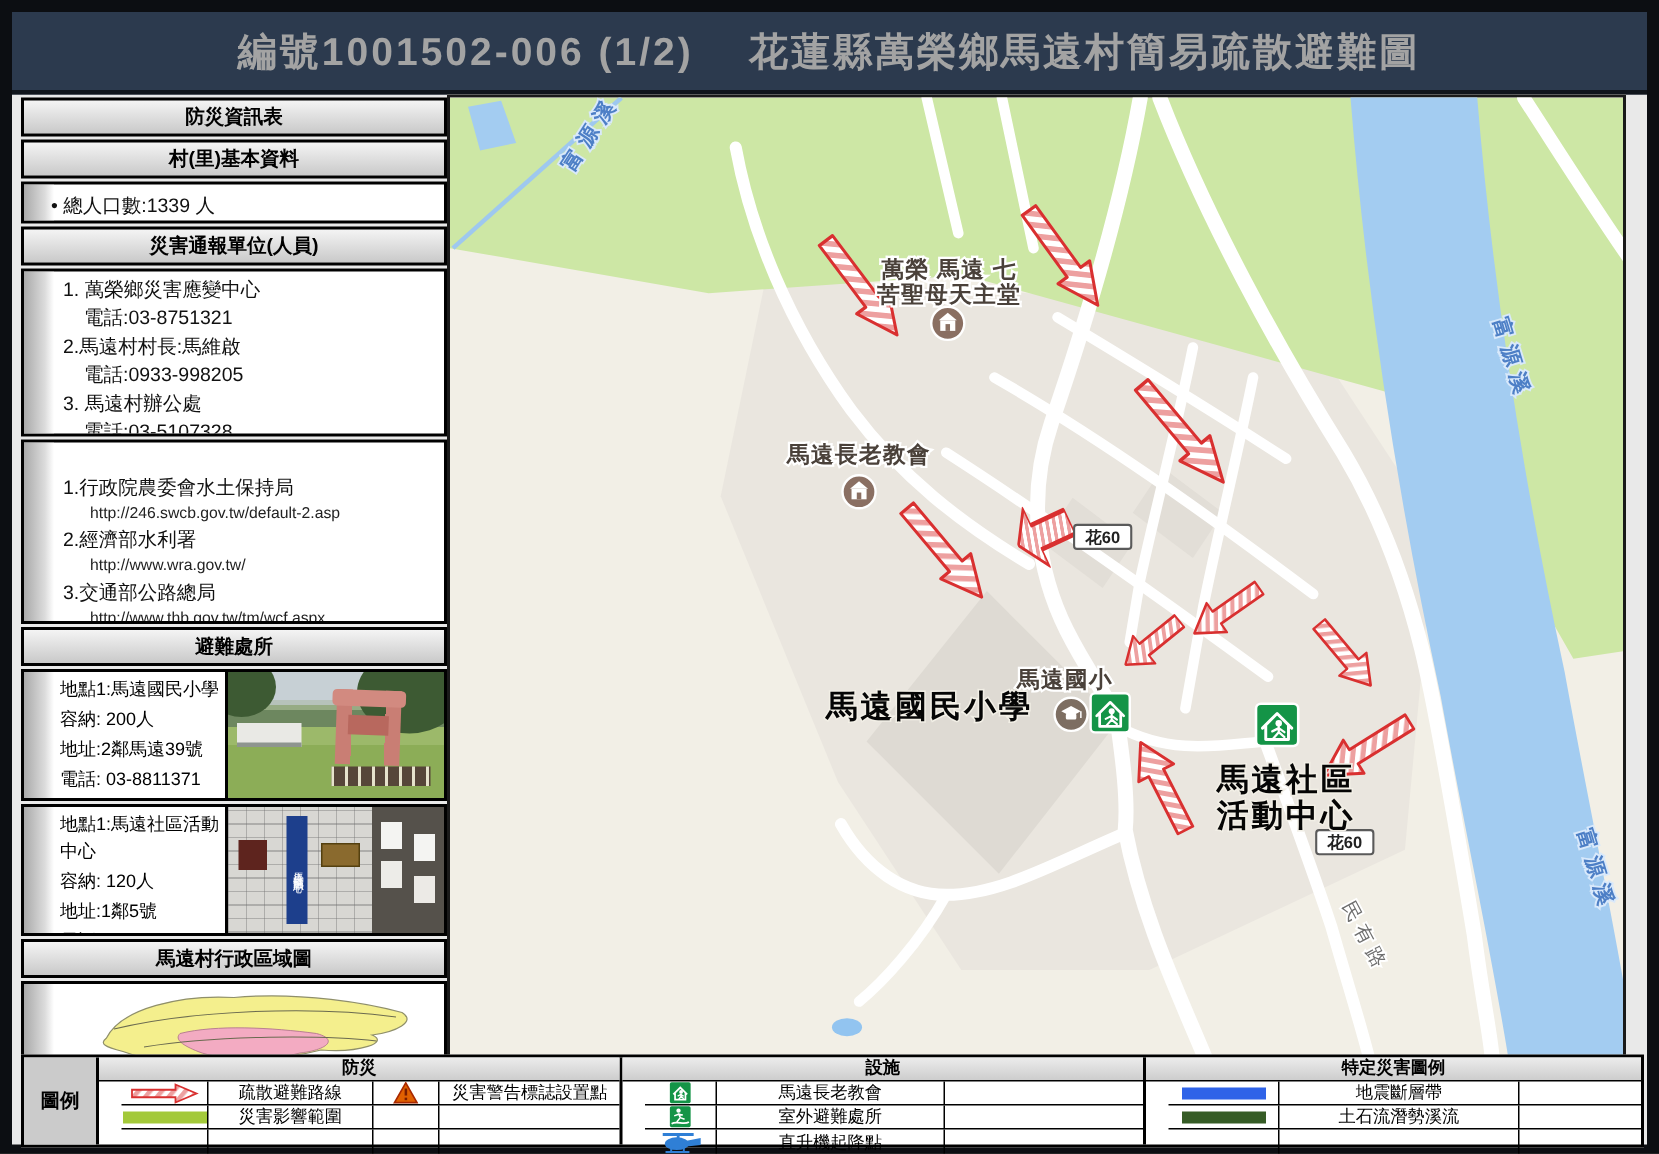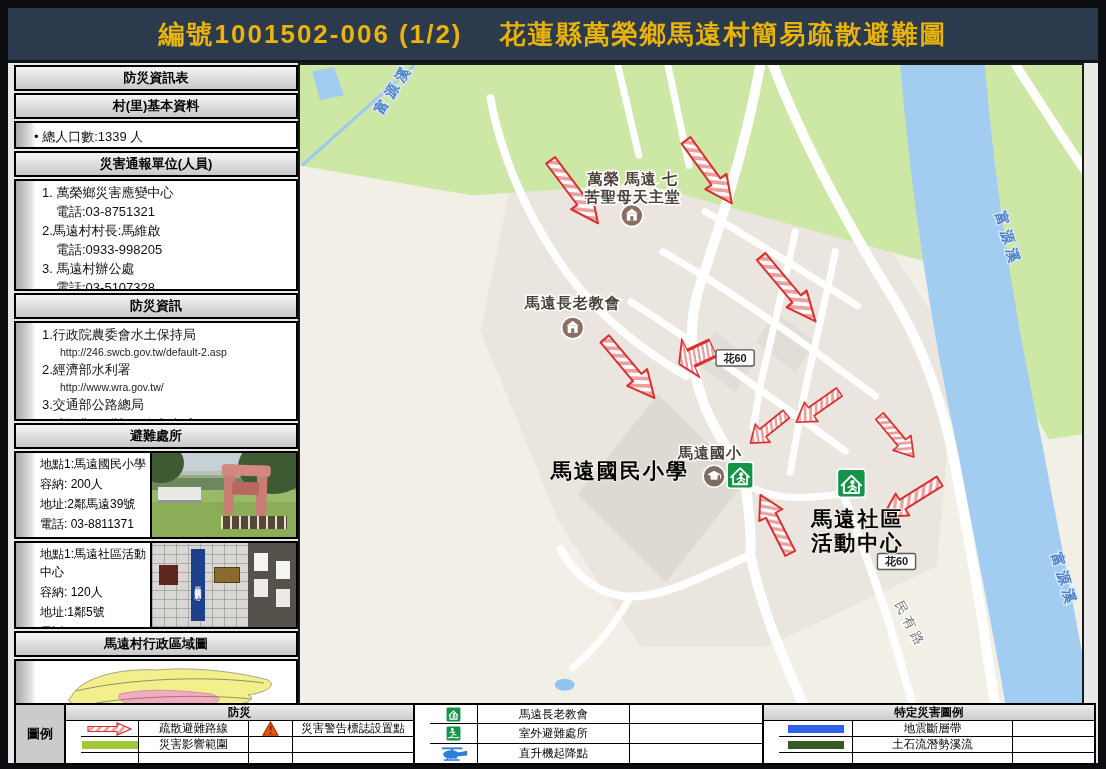--- a/index.html
+++ b/index.html
@@ -3,21 +3,21 @@
 <meta charset="utf-8">
 <style>
   html,body{margin:0;padding:0;background:#000;}
   body{width:1106px;height:769px;position:relative;overflow:hidden;
        font-family:"Liberation Sans","DejaVu Sans",sans-serif;}
   .frame{position:absolute;left:0;top:0;width:1106px;height:769px;background:#0c0e12;}
   .page{position:absolute;left:8px;top:8px;width:1090px;height:755px;background:#e9e9e9;}
   .titlebar{position:absolute;left:0;top:0;width:1090px;height:52px;
             background:var(--title-bar,#2c3a4e);border-bottom:3px solid #10151c;
             display:flex;align-items:center;justify-content:center;}
-  .titlebar span{color:#eab308;font-size:26px;font-weight:bold;letter-spacing:2px;white-space:pre;}
+  .titlebar span{color:#a3a3a3;font-size:26px;font-weight:bold;letter-spacing:2px;white-space:pre;}
 
   
   .sidebar{position:absolute;left:6px;top:57px;width:284px;height:636px;}
   .sb-box{position:relative;box-sizing:border-box;width:100%;border:2px solid #000;margin-bottom:2px;overflow:hidden;}
   .sb-head{background:linear-gradient(#f4f4f4,#c9c9c9);text-align:center;
            font-size:13px;font-weight:bold;padding:2px 0;}
   .sb-head.small{font-size:11px;padding:1px 0;}
   .sb-content{background:#fff;}
   .inset{position:absolute;left:0;top:0;bottom:0;width:20px;
          background:linear-gradient(to right,#a9a9a9,#dcdcdc 70%,#ffffff);}
@@ -115,22 +115,21 @@
     <div class="sb-box sb-content" style="height:112px;padding-top:2px">
       <div class="inset"></div>
       <p>1. 萬榮鄉災害應變中心</p>
       <p class="indent">電話:03-8751321</p>
       <p>2.馬遠村村長:馬維啟</p>
       <p class="indent">電話:0933-998205</p>
       <p>3. 馬遠村辦公處</p>
       <p class="indent">電話:03-5107328</p>
     </div>
 
-    <div class="sb-box sb-head"><span>防災資訊</span></div>
-    <div class="sb-box sb-content" style="height:100px;padding-top:2px">
+    <div class="sb-box sb-content" style="height:123px;padding-top:20px">
       <div class="inset"></div>
       <p>1.行政院農委會水土保持局</p>
       <p class="url">http://246.swcb.gov.tw/default-2.asp</p>
       <p>2.經濟部水利署</p>
       <p class="url">http://www.wra.gov.tw/</p>
       <p>3.交通部公路總局</p>
       <p class="url">http://www.thb.gov.tw/tm/wcf.aspx</p>
     </div>
 
     <div class="sb-box sb-head"><span>避難處所</span></div>
@@ -325,20 +324,21 @@
           <div class="lg-row">
             <div class="lg-cell"></div>
             <div class="lg-cell"></div>
             <div class="lg-cell"></div>
             <div class="lg-cell"></div>
           </div>
         </div>
       </div>
 
       <div class="lg-group g2" style="width:347px">
+        <div class="lg-header">設施</div>
         <div class="lg-rows">
           <div class="lg-row">
             <div class="lg-cell">
               <svg width="15" height="15" viewBox="-13 -13 26 26">
                     <rect x="-12" y="-12" width="24" height="24" rx="2" fill="#149447"></rect>
                     <path d="M-8,2 L0,-6 L8,2 M-6,0 L-6,8 L6,8 L6,0" fill="none" stroke="#fff" stroke-width="2"></path>
                     <circle cx="1" cy="-1" r="2.2" fill="#fff"></circle>
                     <path d="M1,1 L1,4 M1,2 L-3,4 M1,2 L4,4 M1,4 L-2,8 M1,4 L4,7" stroke="#fff" stroke-width="1.6"></path>
                   </svg>
             </div>

